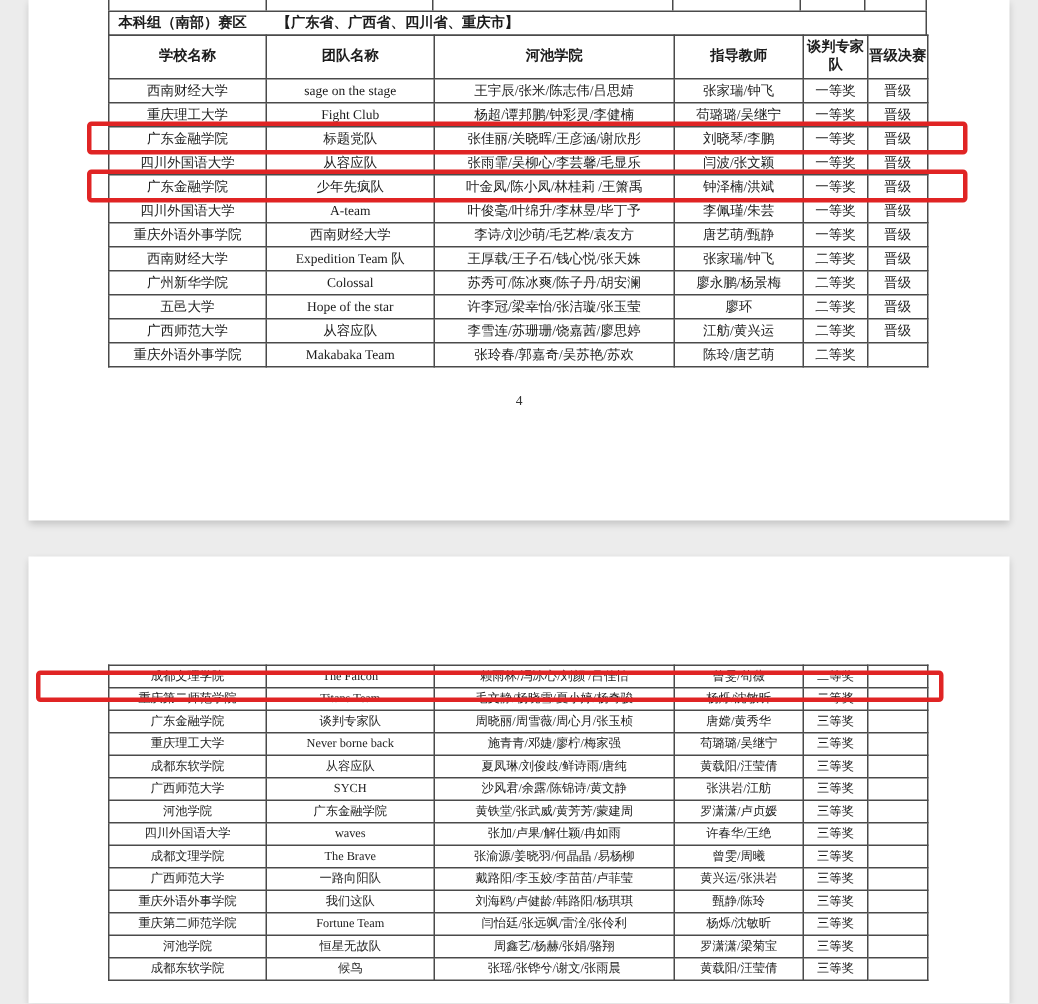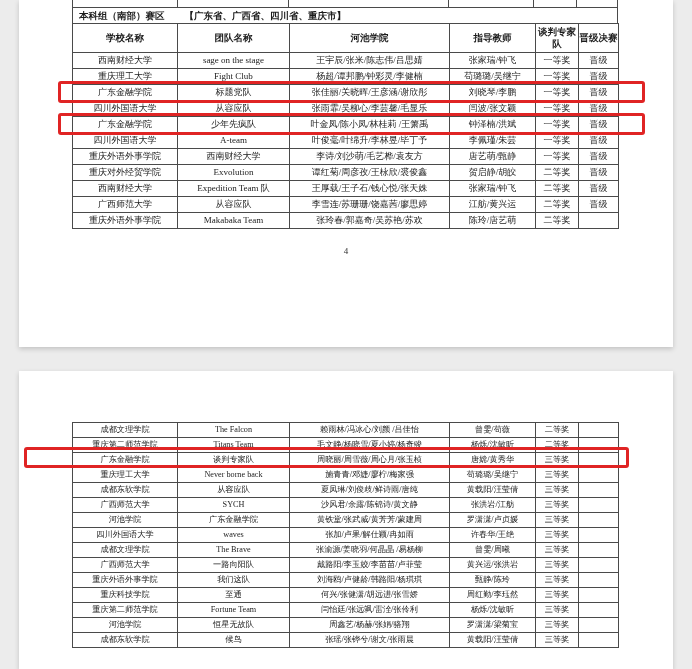--- a/index.html
+++ b/index.html
@@ -63,21 +63,21 @@
   }
   table.grid th {
     font-size:9.5px;
     font-weight:bold;
     height:29px;
     line-height:12px;
     white-space:normal;
   }
   #t1 td { font-size:9px; height:16px; line-height:15px; }
   #t2 td { font-size:8.2px; height:15px; line-height:14px; }
-  #t2 { margin-top:51px;border-radius:17px; }
+  #t2 { margin-top:72px;border-radius:17px; }
 
   .pagenum {
     text-align:center;
     font-size:9px;
     margin-top:17px;
     color:#333;
   }
 
   .red-box {
     position:absolute;
@@ -176,32 +176,40 @@
           </tr>
           <tr>
             <td>重庆外语外事学院</td>
             <td>西南财经大学</td>
             <td>李诗/刘沙萌/毛艺桦/袁友方</td>
             <td>唐艺萌/甄静</td>
             <td>一等奖</td>
             <td>晋级</td>
           </tr>
           <tr>
-            <td>重庆对外经贸学院</td>
-            <td>Exvolution</td>
-            <td>谭红菊/周彦孜/王栐欣/裘俊鑫</td>
-            <td>贺启静/胡皎</td>
-            <td>二等奖</td>
-            <td>晋级</td>
-          </tr>
-          <tr>
             <td>西南财经大学</td>
             <td>Expedition Team 队</td>
             <td>王厚载/王子石/钱心悦/张天姝</td>
             <td>张家瑞/钟飞</td>
+            <td>二等奖</td>
+            <td>晋级</td>
+          </tr>
+          <tr>
+            <td>广州新华学院</td>
+            <td>Colossal</td>
+            <td>苏秀可/陈冰爽/陈子丹/胡安澜</td>
+            <td>廖永鹏/杨景梅</td>
+            <td>二等奖</td>
+            <td>晋级</td>
+          </tr>
+          <tr>
+            <td>五邑大学</td>
+            <td>Hope of the star</td>
+            <td>许李冠/梁幸怡/张洁璇/张玉莹</td>
+            <td>廖环</td>
             <td>二等奖</td>
             <td>晋级</td>
           </tr>
           <tr>
             <td>广西师范大学</td>
             <td>从容应队</td>
             <td>李雪连/苏珊珊/饶嘉茜/廖思婷</td>
             <td>江舫/黄兴运</td>
             <td>二等奖</td>
             <td>晋级</td>
@@ -315,28 +323,20 @@
           </tr>
           <tr>
             <td>重庆外语外事学院</td>
             <td>我们这队</td>
             <td>刘海鸥/卢健龄/韩路阳/杨琪琪</td>
             <td>甄静/陈玲</td>
             <td>三等奖</td>
             <td></td>
           </tr>
           <tr>
-            <td>重庆科技学院</td>
-            <td>至通</td>
-            <td>何兴/张健潇/胡远进/张雪娇</td>
-            <td>周红勤/李珏然</td>
-            <td>三等奖</td>
-            <td></td>
-          </tr>
-          <tr>
             <td>重庆第二师范学院</td>
             <td>Fortune Team</td>
             <td>闫怡廷/张远飒/雷洤/张伶利</td>
             <td>杨烁/沈敏昕</td>
             <td>三等奖</td>
             <td></td>
           </tr>
           <tr>
             <td>河池学院</td>
             <td>恒星无故队</td>

